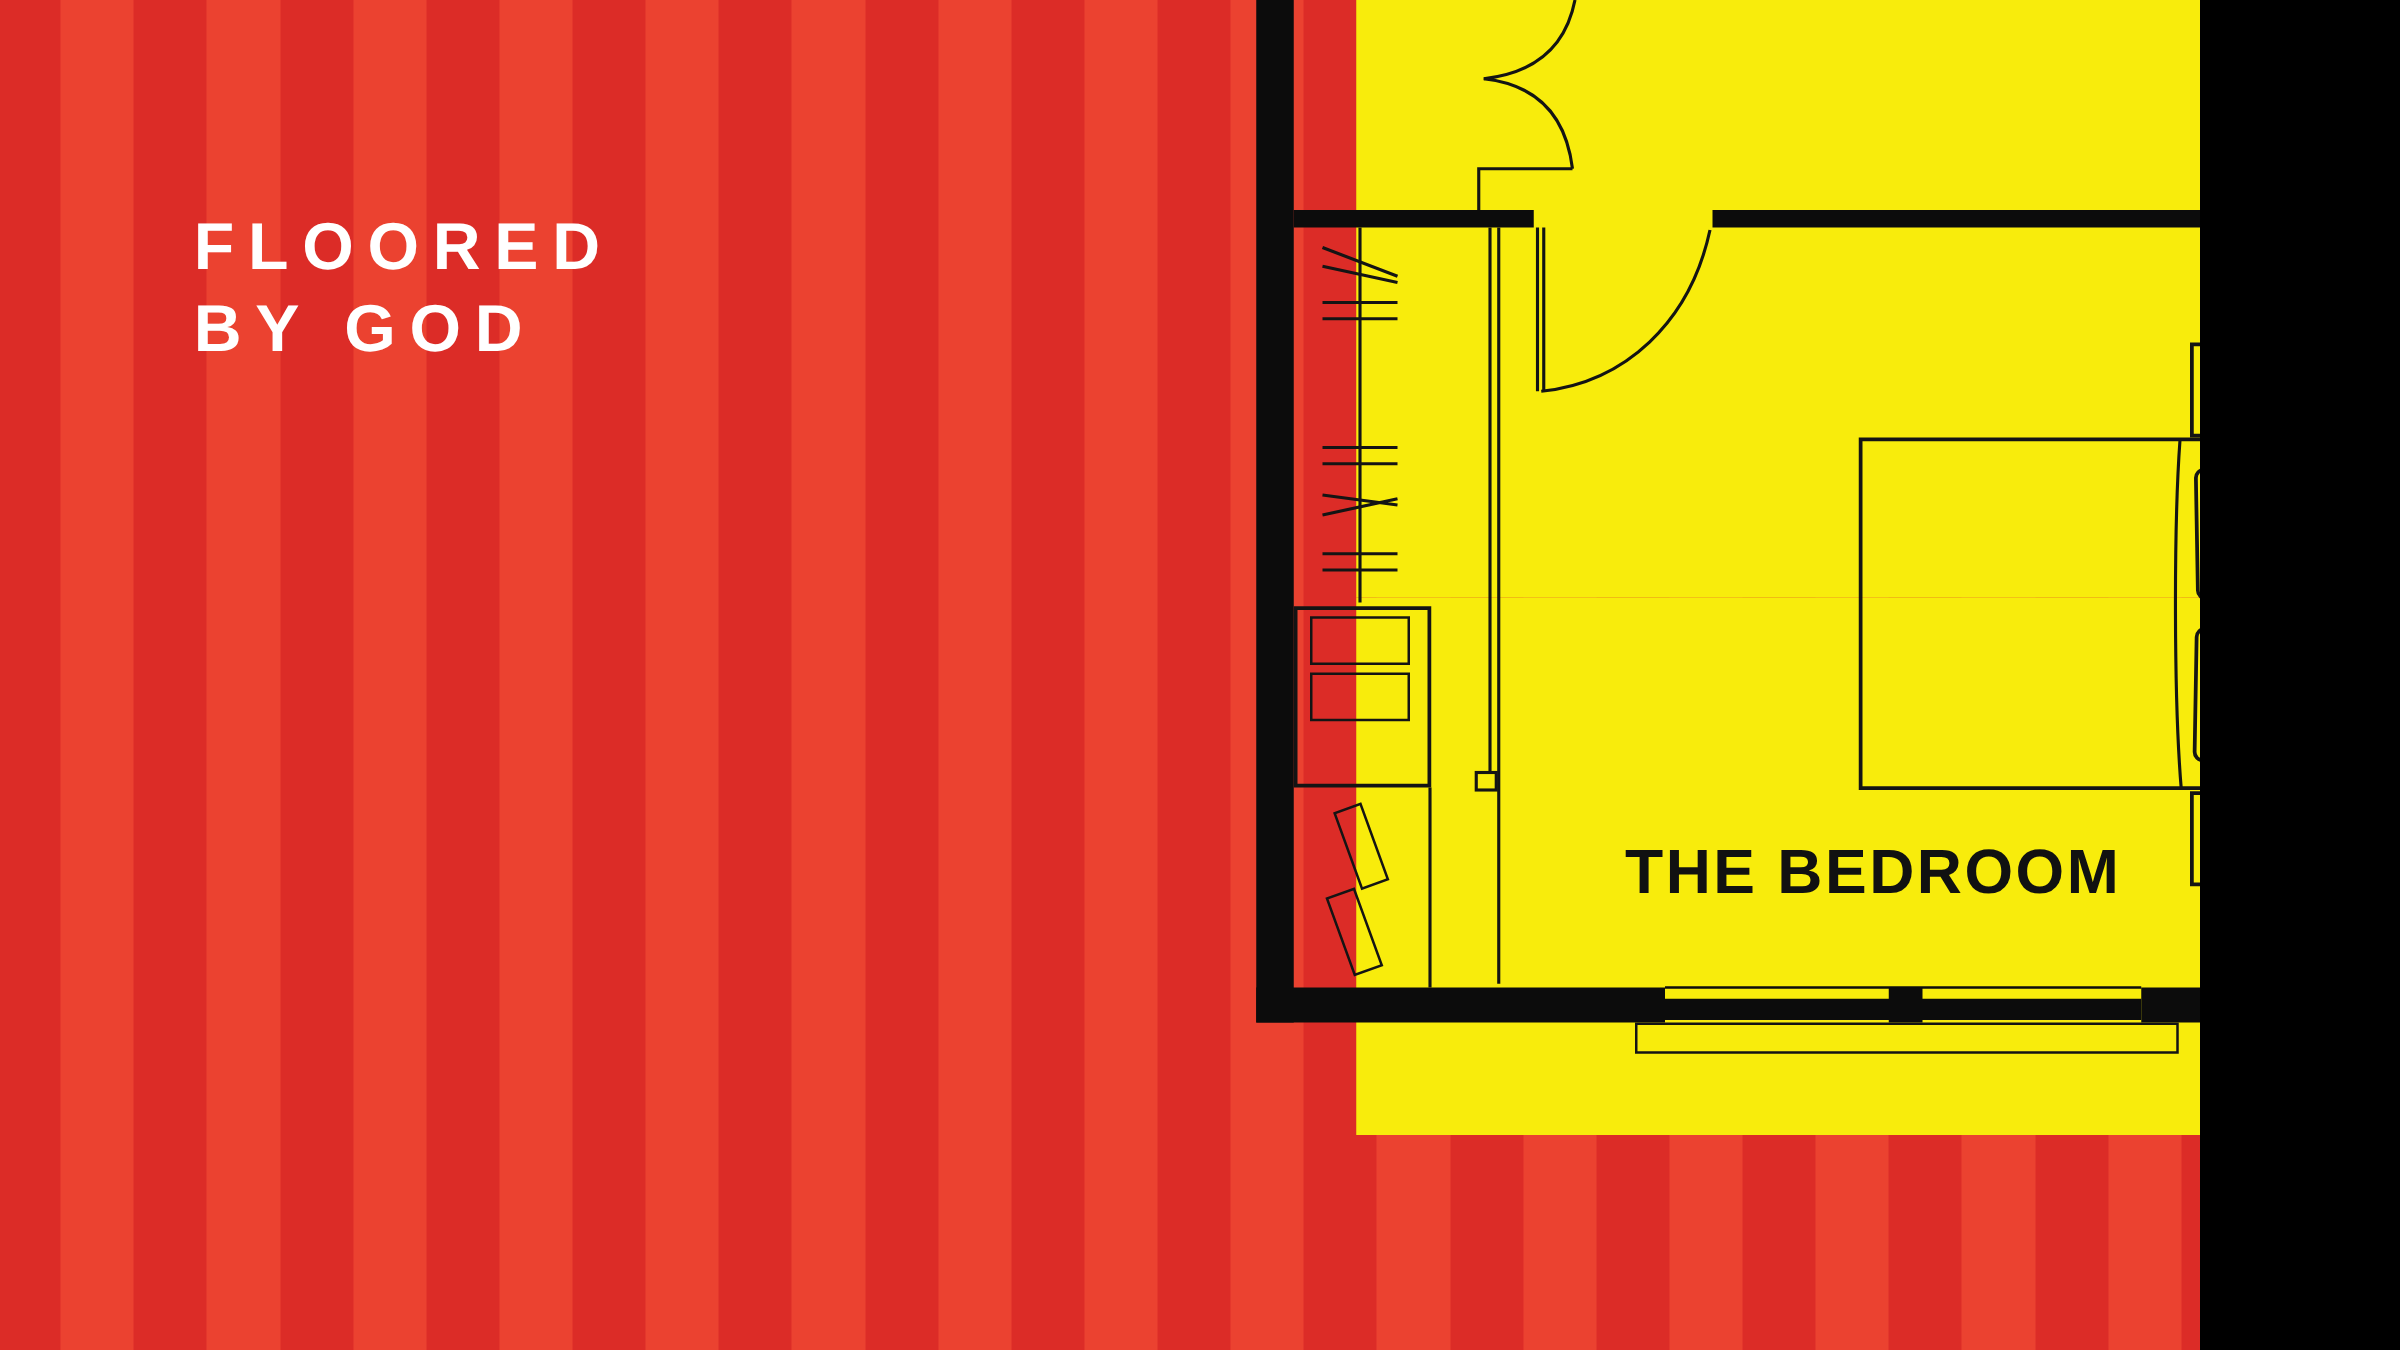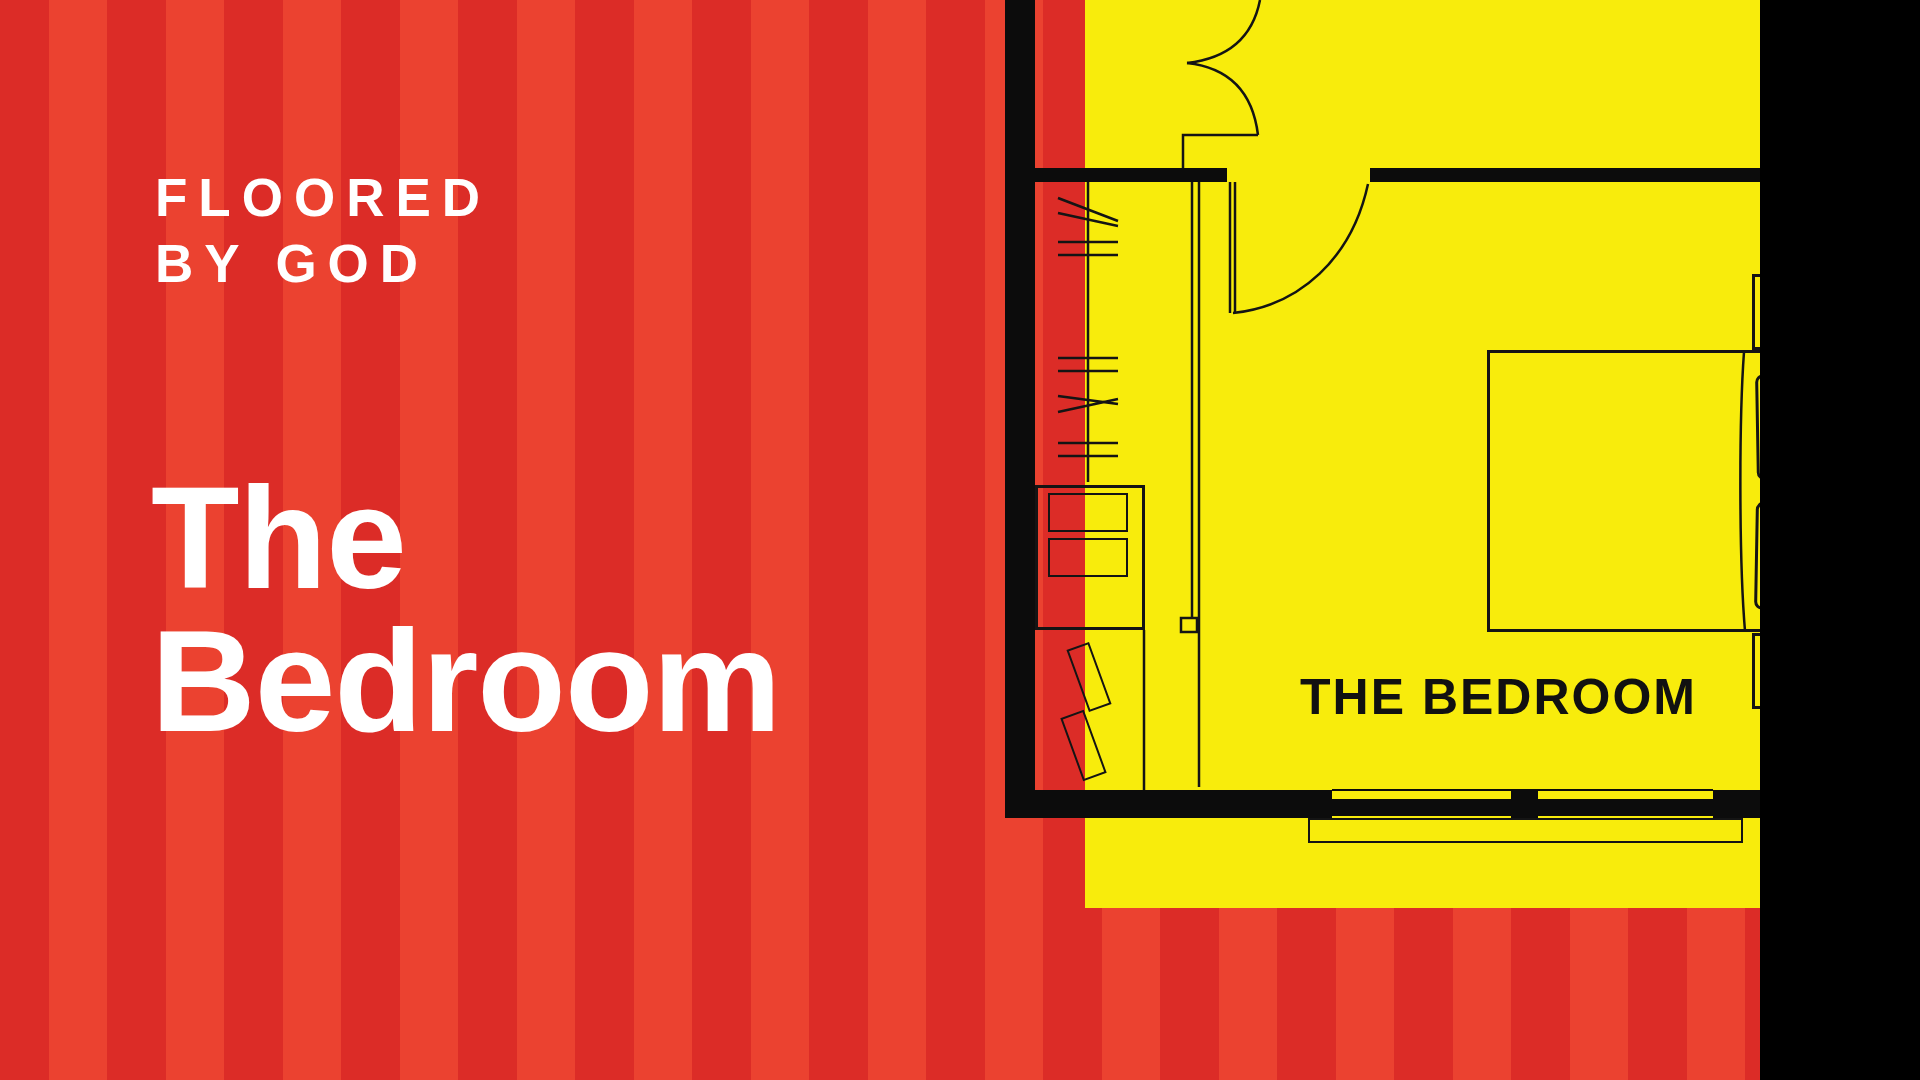--- a/index.html
+++ b/index.html
@@ -104,17 +104,15 @@
   <div class="abs furn thin lean-a"></div>
   <div class="abs furn thin lean-b"></div>
   <div class="abs furn bed-frame"></div>
   <div class="abs furn pillow pillow-1"></div>
   <div class="abs furn pillow pillow-2"></div>
   <div class="abs furn nightstand-t"></div>
   <div class="abs furn nightstand-b"></div>
 
   <div class="abs logo">FLOORED
 BY GOD</div>
-  <div class="abs headline">The
-Bedroom</div>
   <div class="abs room-label">THE BEDROOM</div>
 
 </div>
 
 </body></html>

